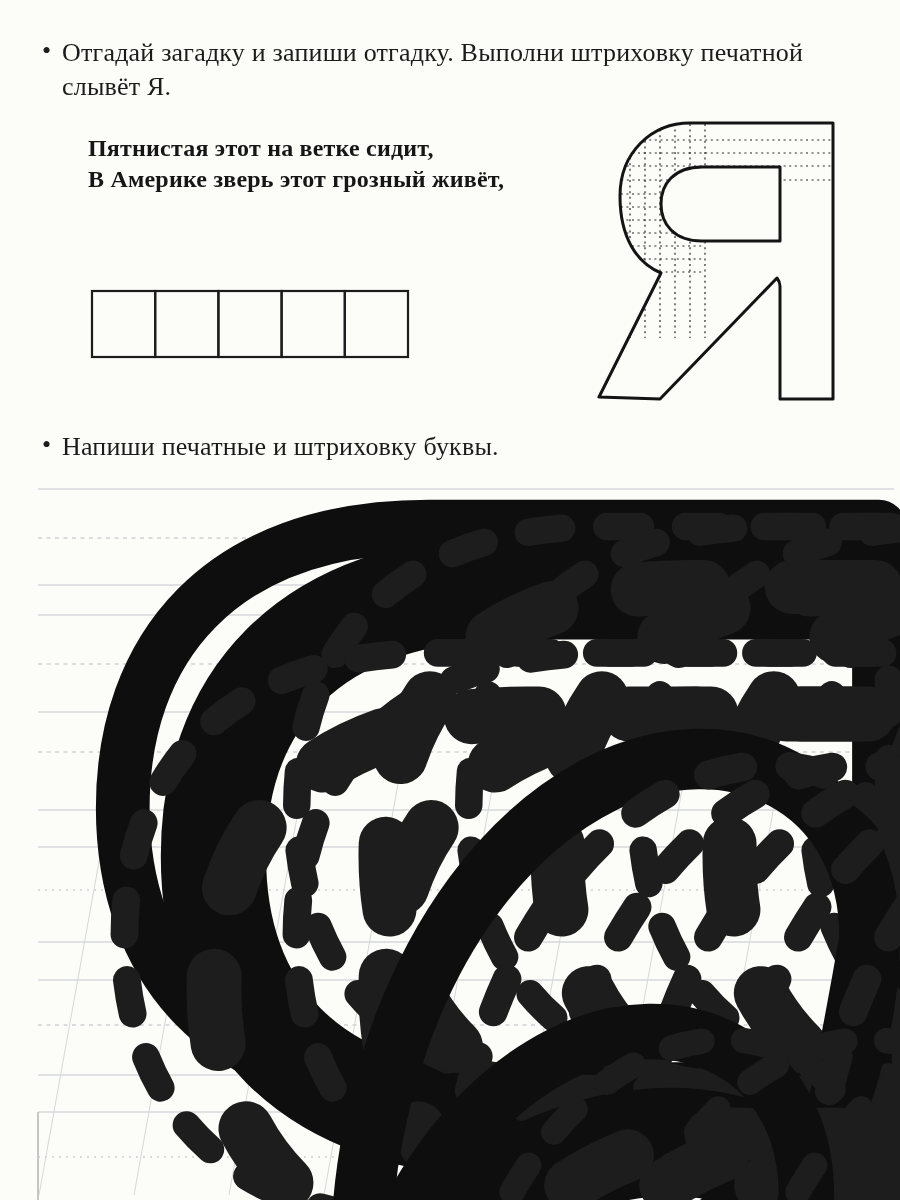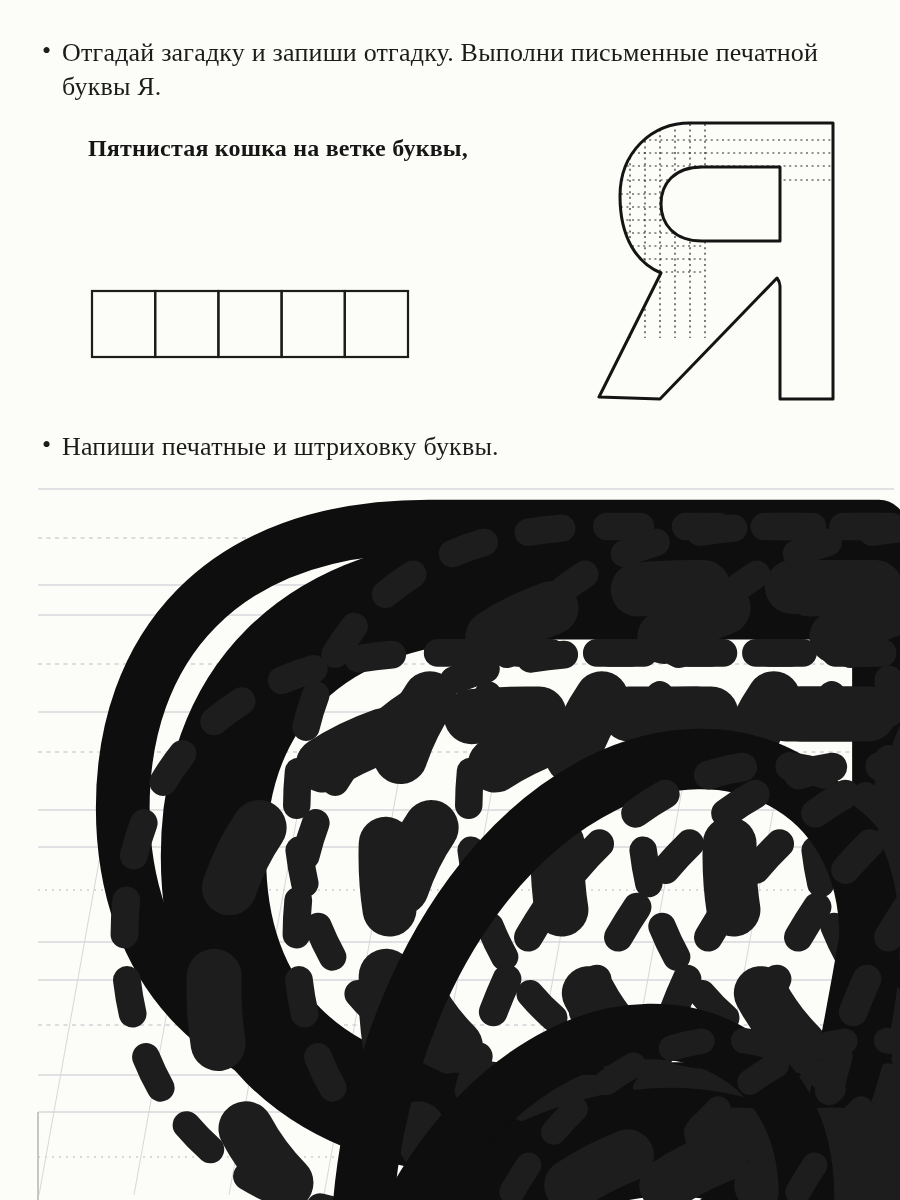--- a/index.html
+++ b/index.html
@@ -161,27 +161,28 @@
       <rect x="155.2" y="291" width="63.2" height="66" class="cell"></rect>
       <rect x="218.4" y="291" width="63.2" height="66" class="cell"></rect>
       <rect x="281.6" y="291" width="63.2" height="66" class="cell"></rect>
       <rect x="344.8" y="291" width="63.2" height="66" class="cell"></rect>
     </g>
 </svg>
 
 <div class="abs task" style="left:42px;top:36px;width:830px">
   <span class="bullet">•</span>
   <div class="task-text">
-    <div>Отгадай загадку и запиши отгадку. Выполни письменные печатной</div>
-    <div>буквы Я.</div>
+    <div>Отгадай загадку и запиши отгадку. Выполни штриховку печатной</div>
+    <div>слывёт Я.</div>
   </div>
 </div>
 
 <div class="abs riddle" style="left:88px;top:133px;width:520px">
-  <div>Пятнистая кошка на ветке буквы,</div>
+  <div>Пятнистая этот на ветке сидит,</div>
+  <div>В Америке зверь этот грозный живёт,</div>
 </div>
 
 <div class="abs task" style="left:42px;top:430px;width:830px">
   <span class="bullet">•</span>
   <div class="task-text">Напиши печатные и штриховку буквы.</div>
 </div>
 
 <div class="gutter"></div>
 
 </body></html>

